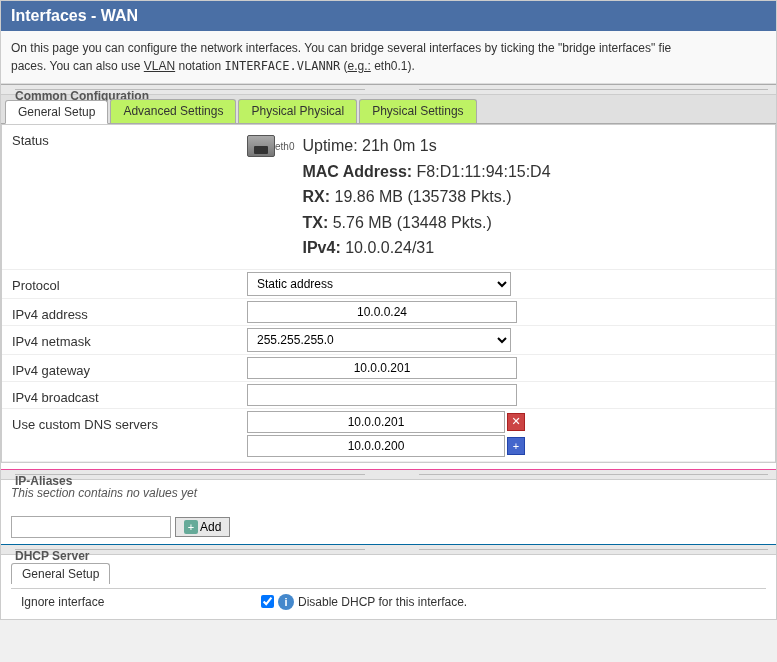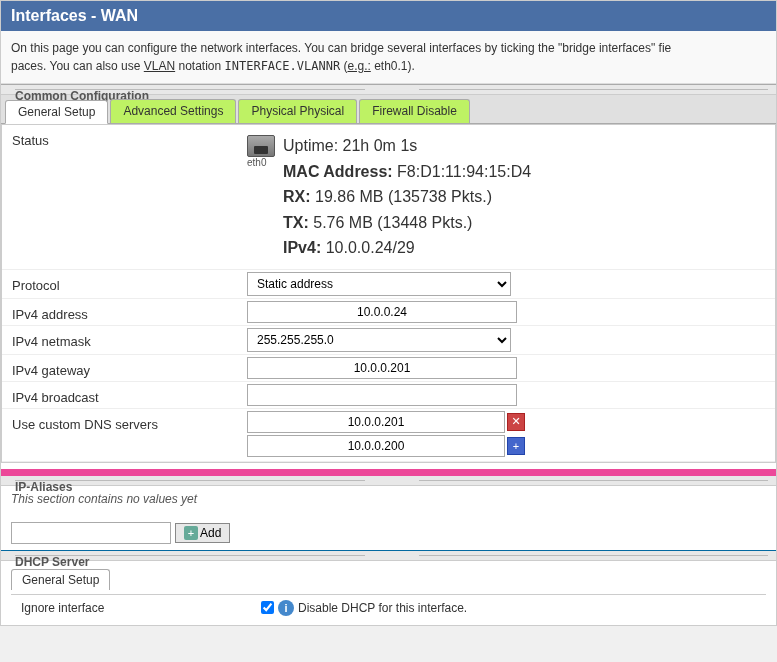--- a/index.html
+++ b/index.html
@@ -102,21 +102,22 @@
     .status-row td {
       padding: 8px 10px;
     }
     .status-cell {
       display: flex;
       align-items: flex-start;
       gap: 8px;
     }
     .eth-icon {
       display: flex;
-      flex-direction: column;
+      flex-direction: row;
+      align-items: center;
       font-size: 10px;
       color: #555;
       margin-top: 2px;
     }
     .eth-icon-box {
       width: 28px;
       height: 22px;
       background: linear-gradient(to bottom, #aaa, #777);
       border: 1px solid #555;
       border-radius: 2px;
@@ -171,21 +172,21 @@
       display: inline-flex;
       align-items: center;
       justify-content: center;
       font-size: 11px;
       margin-left: 2px;
       background: #e0e0e0;
     }
     .dns-btn.red { background: #cc4444; color: #fff; border-color: #aa2222; }
     .dns-btn.blue { background: #4466cc; color: #fff; border-color: #2244aa; }
     .ip-aliases-section {
-      border-top: 7px solid #ec4899;
+      border-top: 1px solid #ec4899;
       margin-top: 6px;
     }
     .ip-aliases-content {
       padding: 6px 10px;
     }
     .ip-aliases-empty {
       font-style: italic;
       font-size: 12px;
       color: #555;
       margin-bottom: 6px;
@@ -300,21 +301,21 @@
   <div class="section">
     <div class="section-title">
       <span>Common Configuration</span>
       <span></span>
     </div>
 
     <div class="tabs">
       <div class="tab active">General Setup</div>
       <div class="tab">Advanced Settings</div>
       <div class="tab">Physical Physical</div>
-      <div class="tab">Firewall Disable</div>
+      <div class="tab">Physical Settings</div>
     </div>
 
     <div class="tab-content">
       <table class="form-table">
 
         <tbody>
             <tr class="status-row">
           <td>Status</td>
           <td>
             <div class="status-cell">
@@ -331,21 +332,21 @@
                 <div>
                   <strong>RX:</strong>
                   <span>19.86 MB (135738 Pkts.)</span>
                 </div>
                 <div>
                   <strong>TX:</strong>
                   <span>5.76 MB (13448 Pkts.)</span>
                 </div>
                 <div>
                   <strong>IPv4:</strong>
-                  <span>10.0.0.24/29</span>
+                  <span>10.0.0.24/31</span>
                 </div>
               </div>
             </div>
           </td>
         </tr>
 
         <tr>
           <td>Protocol</td>
           <td>
             <select>

